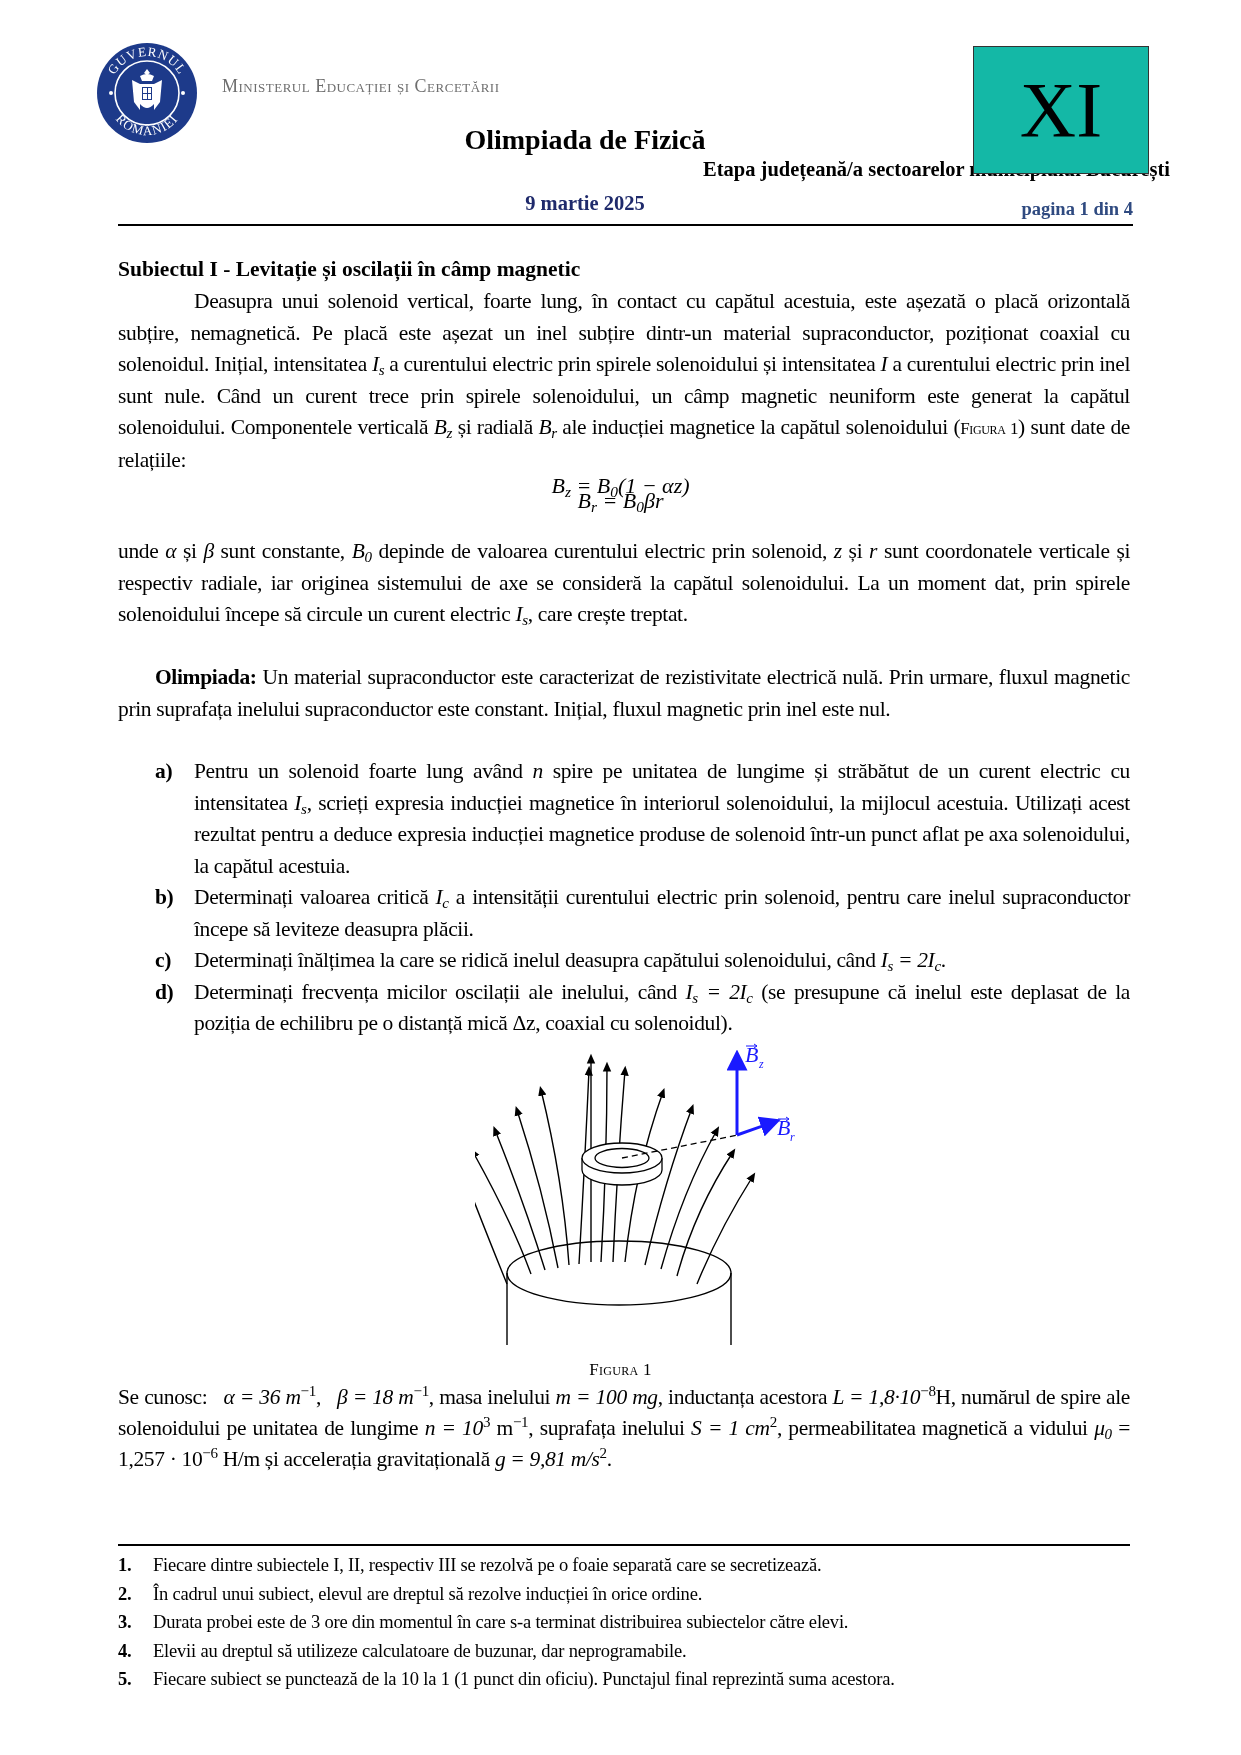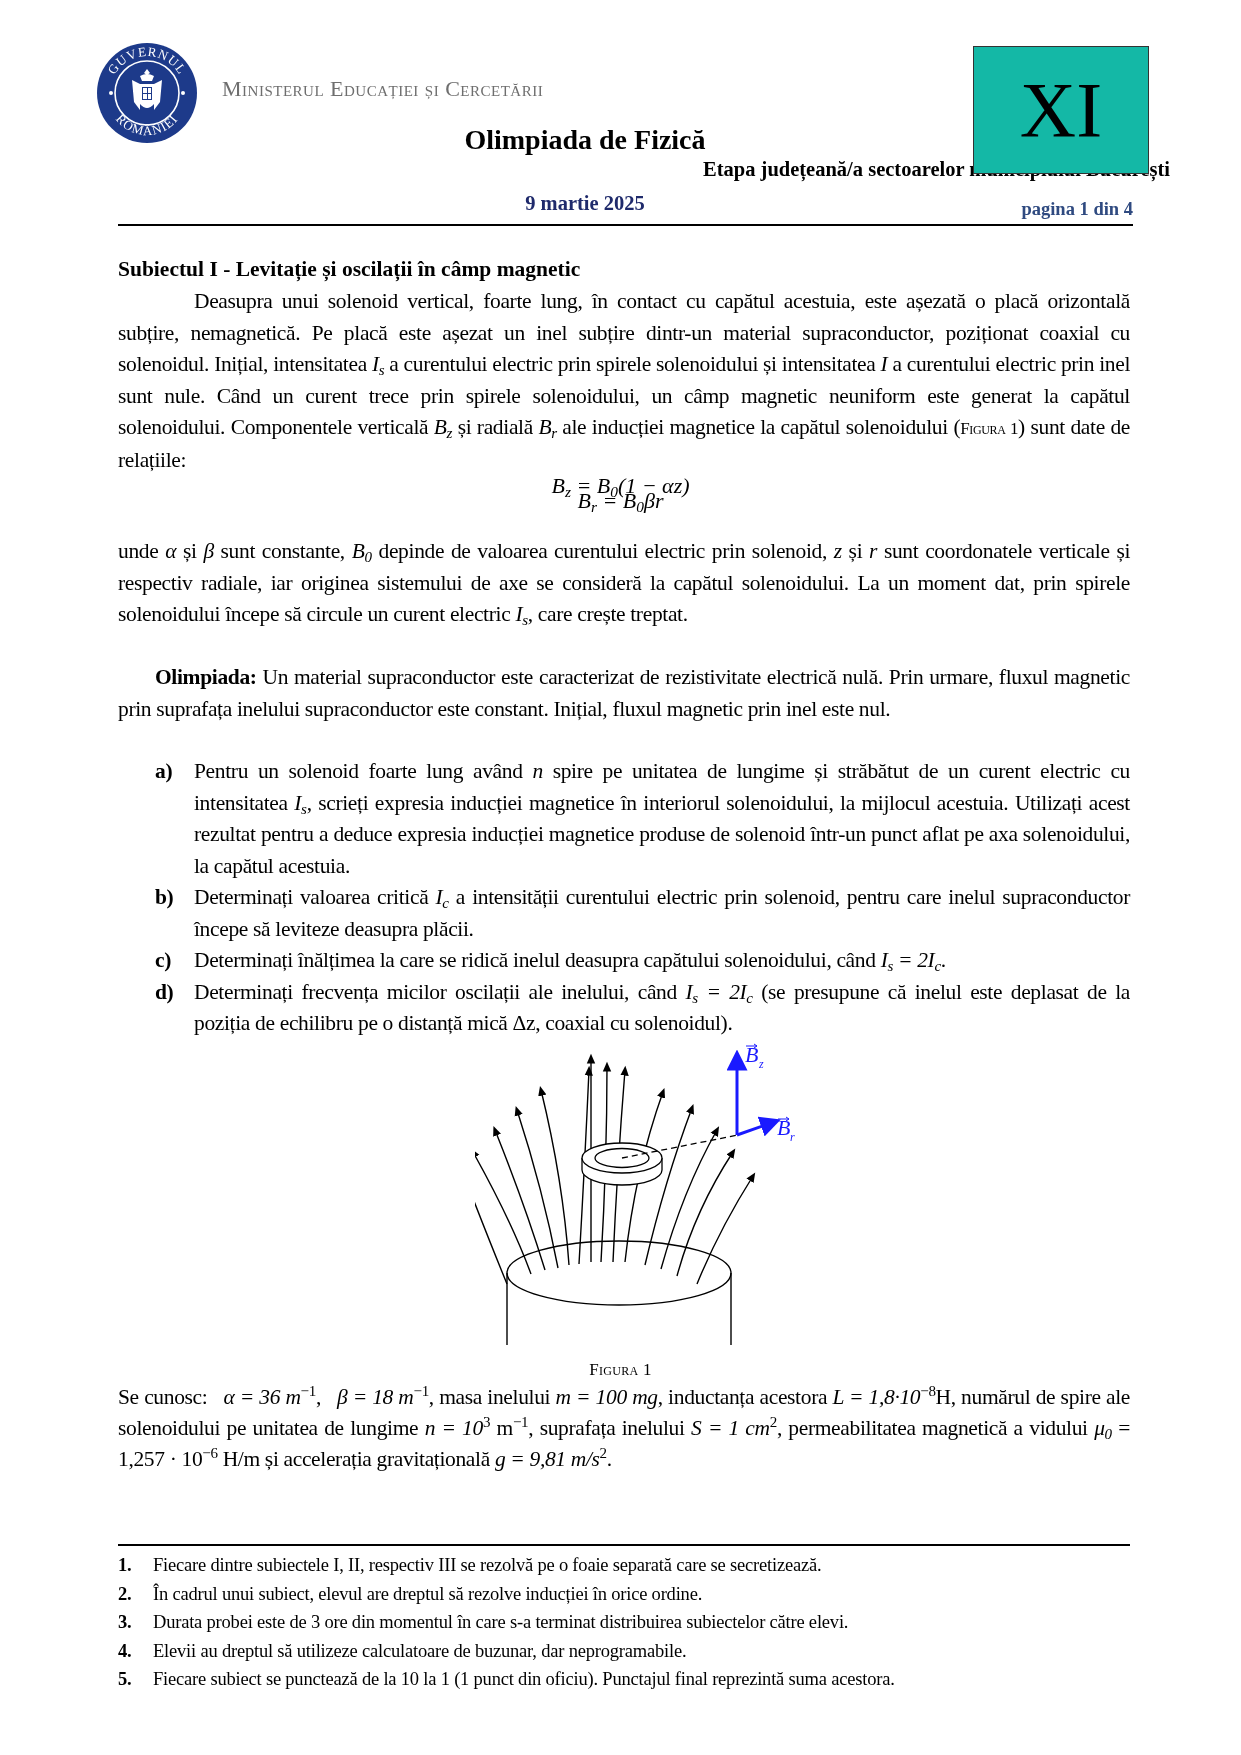--- a/index.html
+++ b/index.html
@@ -2,21 +2,21 @@
 <html><head>
 <meta charset="utf-8">
 <style>
   html, body { margin:0; padding:0; background:#ffffff; }
   body { width:1241px; height:1755px; position:relative; overflow:hidden;
          font-family:"Liberation Serif", "DejaVu Serif", serif; color:#000; }
   .abs { position:absolute; }
 
   
   #logo { left:96px; top:42px; width:102px; height:102px; }
-  #ministry { left:222px; top:76px; font-size:22px; color:#6e6e6e; letter-spacing:0.5px;
+  #ministry { left:222px; top:76px; font-size:18px; color:#6e6e6e; letter-spacing:0.5px;
               font-variant:small-caps; white-space:nowrap;text-align:right; }
   #olymp-title { left:0; width:1170px; top:124px; text-align:center; font-weight:bold; font-size:28px; }
   #olymp-stage { left:0; width:1170px; top:158px; text-align:right; font-weight:bold; font-size:20.5px; }
   #olymp-date  { left:0; width:1170px; top:192px; text-align:center; font-weight:bold; font-size:20.5px; color:#1f2a6b; }
   #grade-box { left:973px; top:46px; width:176px; height:128px; background:#14b8a6; border:1.5px solid #333;
                box-sizing:border-box; display:flex; align-items:center; justify-content:center;
                font-size:78px; line-height:1; }
   #page-num { right:108px; top:199px; font-weight:bold; font-size:18.5px; color:#2f4a80; }
   #header-rule { left:118px; top:224px; width:1015px; height:2px; background:#000; }
 

